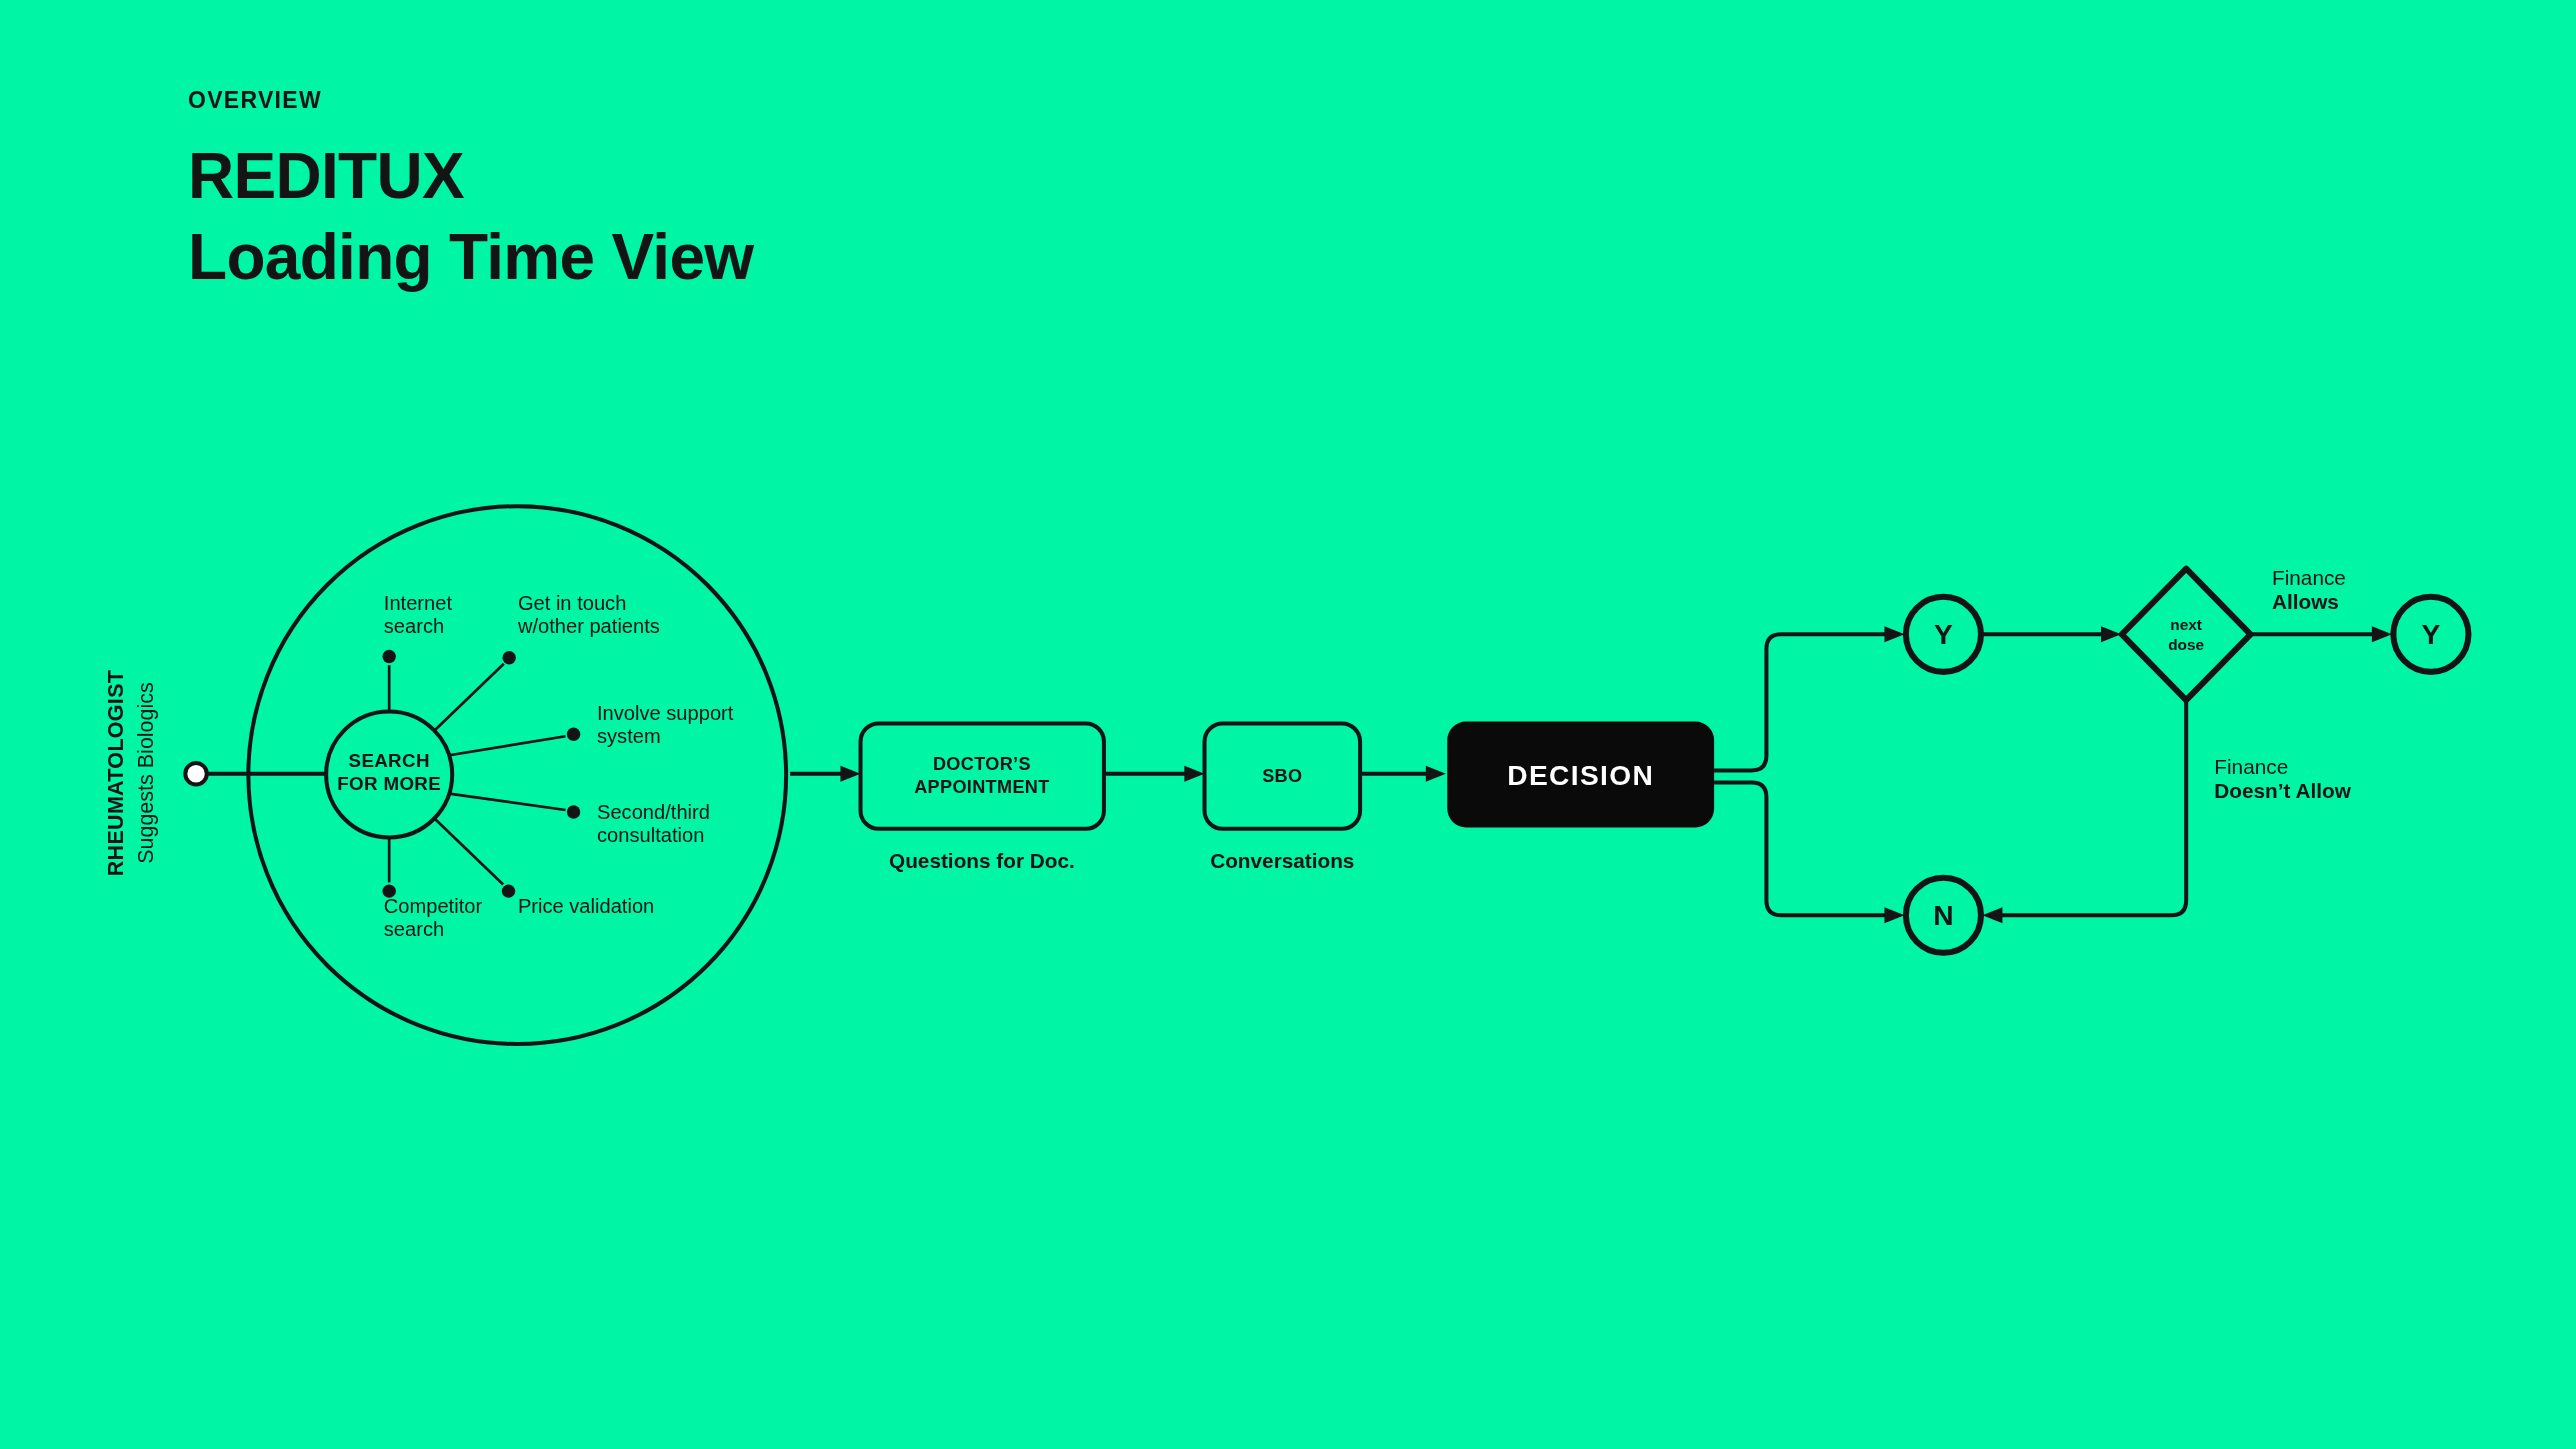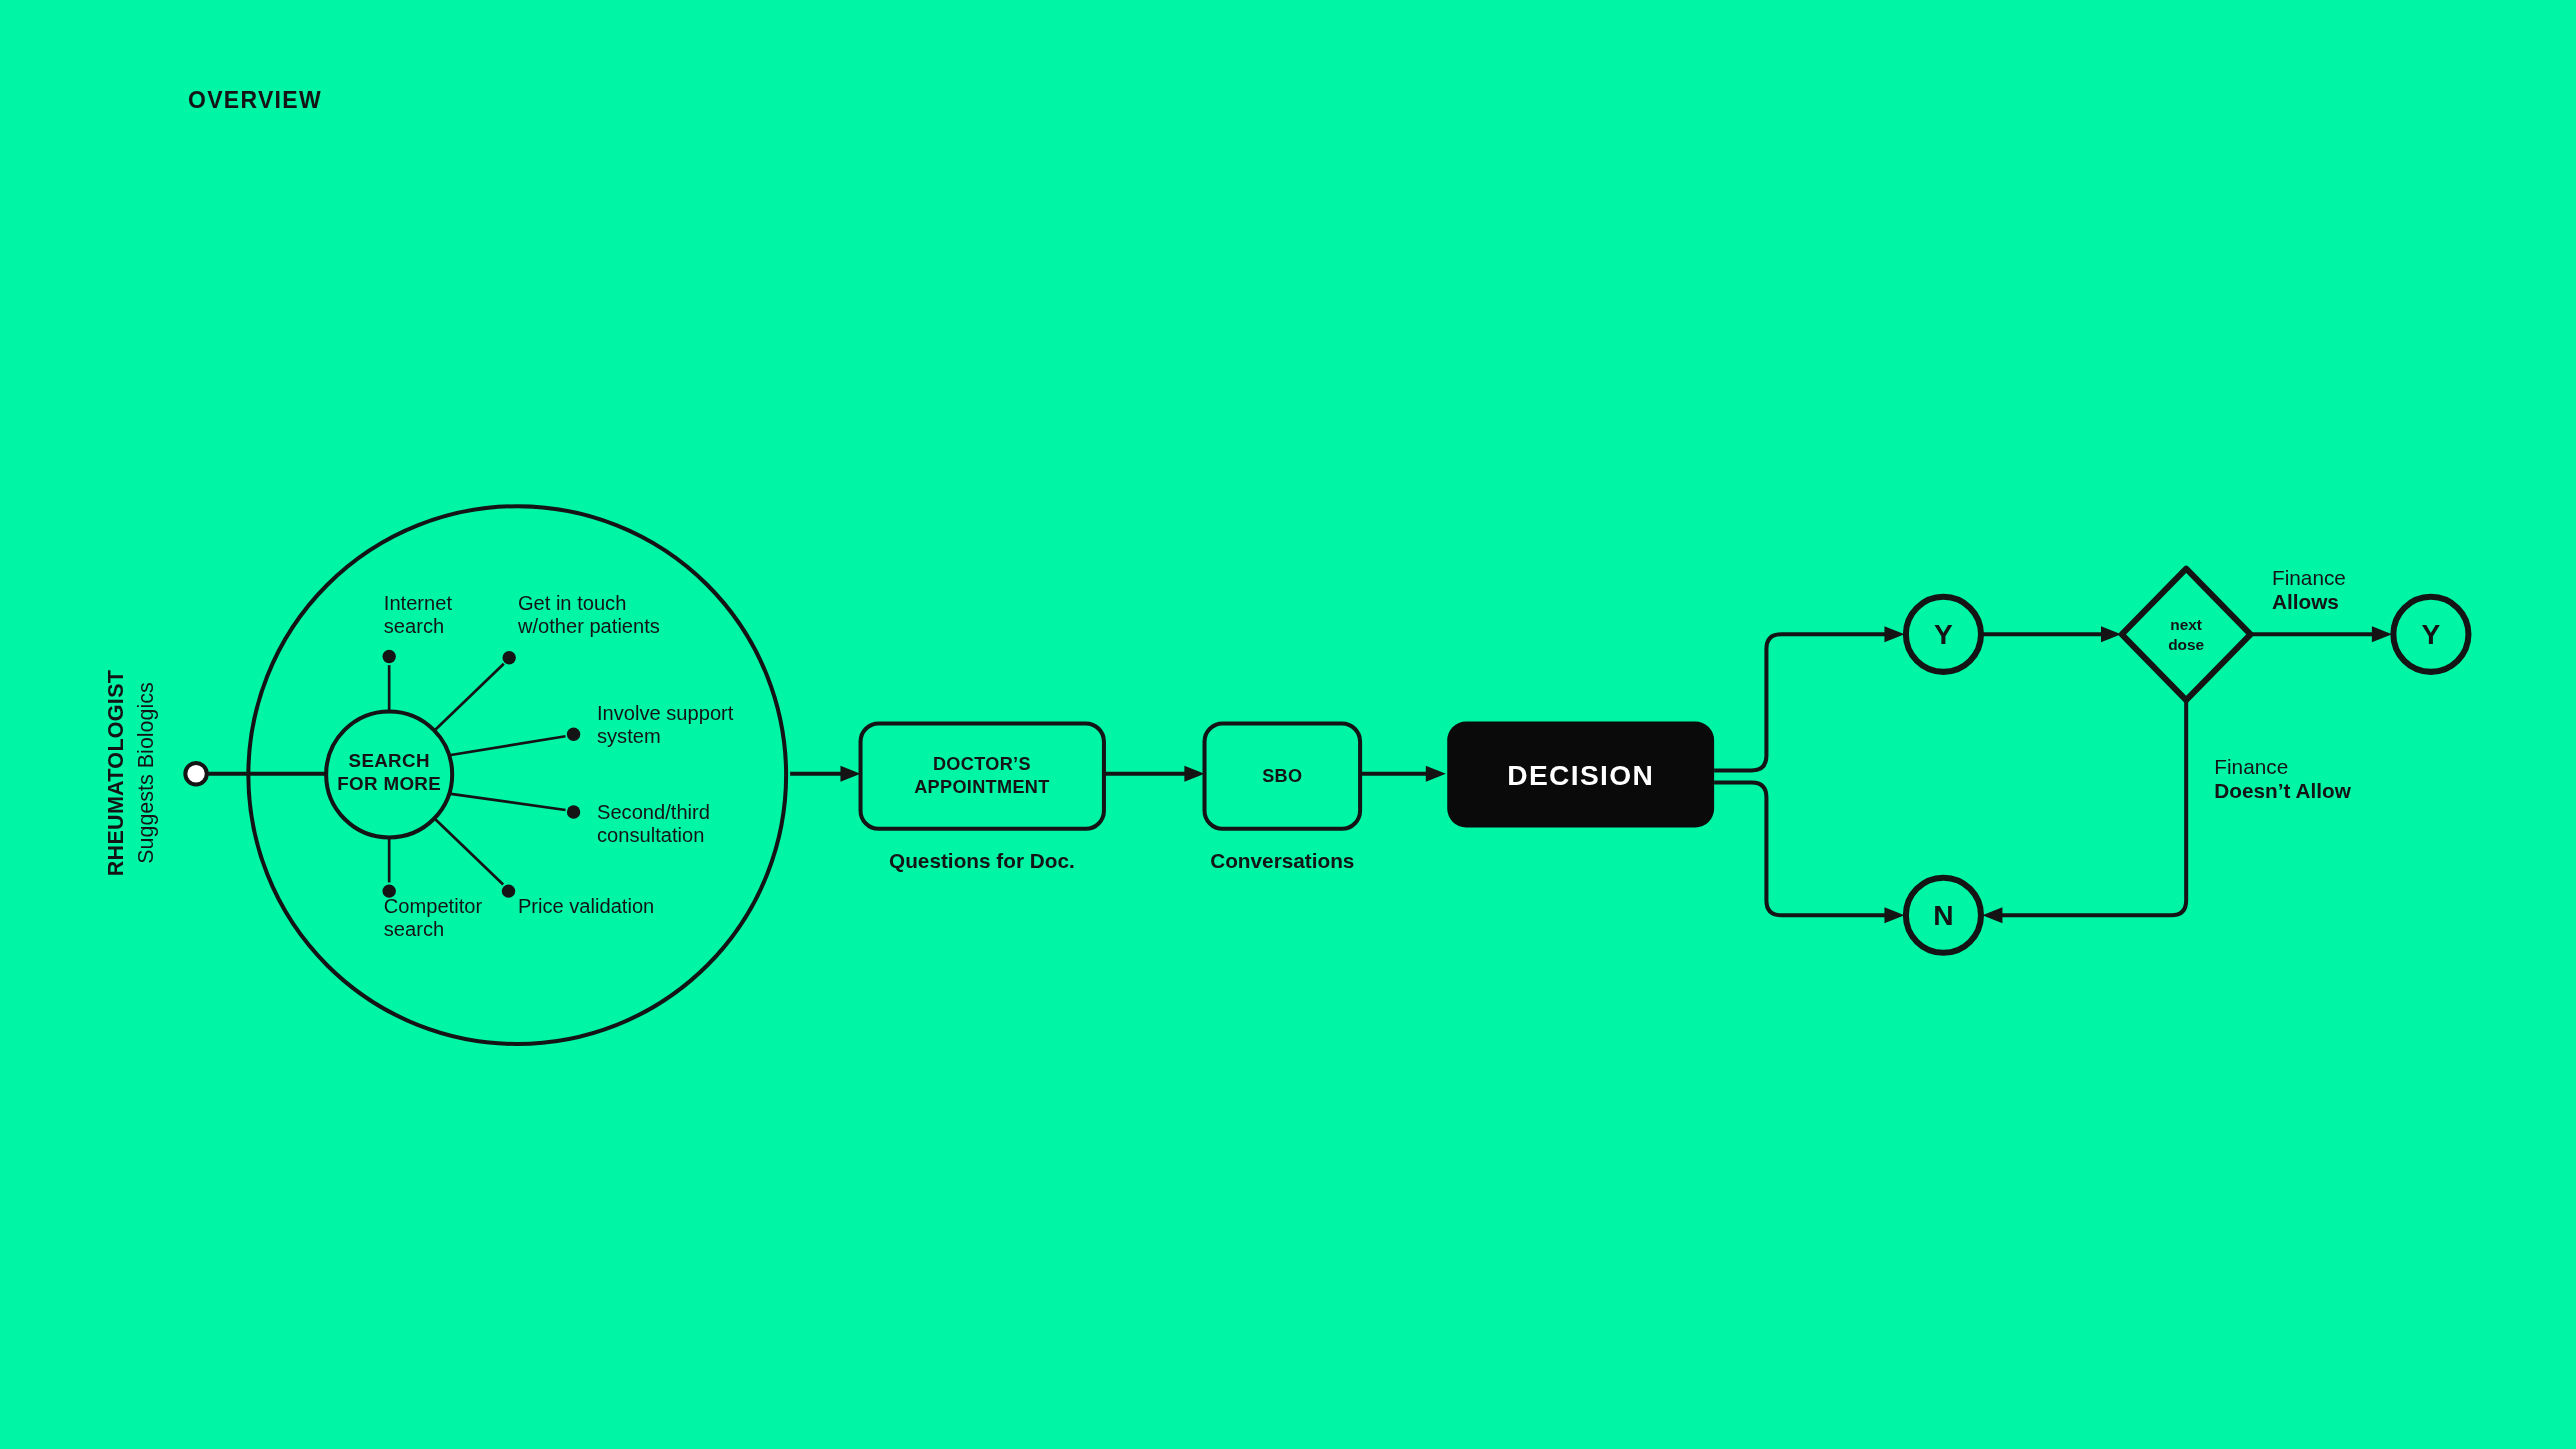--- a/index.html
+++ b/index.html
@@ -48,20 +48,24 @@
   .t-fin{font-size:31px;font-weight:400;}
   .t-finb{font-size:31px;font-weight:700;}
 </style>
 </head>
 <body>
 
 <div class="page">
 
   <div class="header">
     <div class="eyebrow">OVERVIEW</div>
+    <h1 class="title">
+        <span>REDITUX</span>
+        <span>Loading Time View</span>
+      </h1>
   </div>
 
   <div class="actor">
     <div class="actor-name">RHEUMATOLOGIST</div>
     <div class="actor-sub">Suggests Biologics</div>
   </div>
 
   <svg class="diagram" viewBox="0 0 3841 2161">
 
     <circle class="start" cx="292" cy="1154" r="16"></circle>

